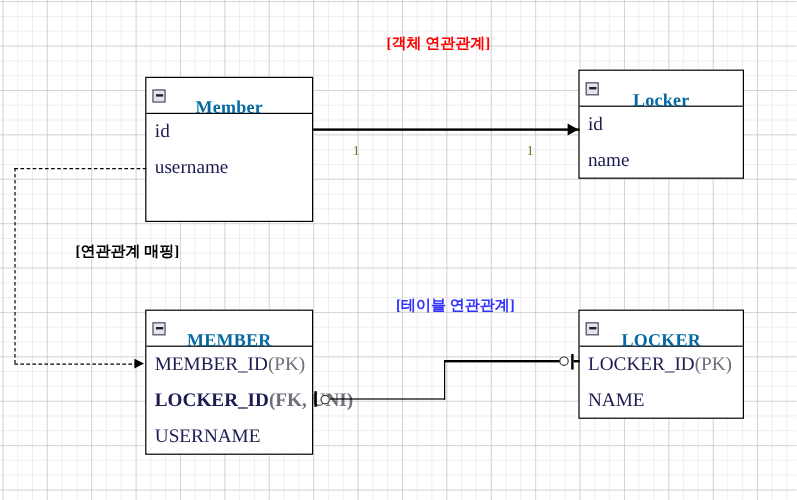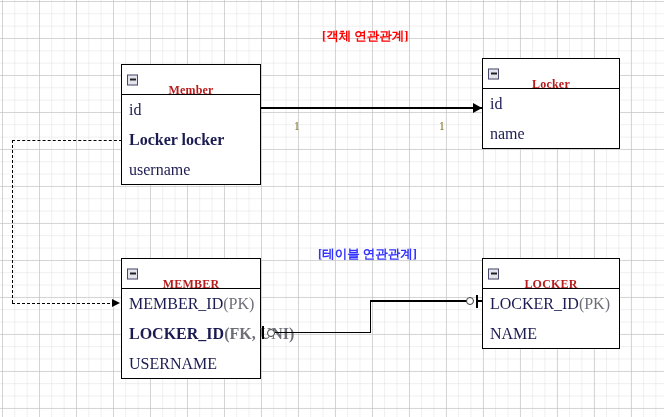--- a/index.html
+++ b/index.html
@@ -33,23 +33,23 @@
   .box-header {
     position: relative;
     box-sizing: border-box;
     height: 30px;
     border-bottom: 1.6px solid #000000;
     display: flex;
     align-items: center;
     justify-content: center;
   }
   .box-title {
-    font-size: 12px;
+    font-size: 15px;
     font-weight: bold;
-    color: #b91c1c;
+    color: #0369a1;
     letter-spacing: 0.2px;
     margin-top: 21px;
   }
   .collapse-icon {
     position: absolute;
     left: 5px;
     top: 50%;
     transform: translateY(-50%);
     width: 11px;
     height: 11px;
@@ -137,51 +137,51 @@
   }
 
   
   .label {
     position: absolute;
     white-space: nowrap;
     font-size: 12.5px;
     font-weight: bold;
   }
   .label-red   { color: #ff0000; }
-  .label-blue  { color: #3333ff; }
+  .label-blue  { color: #3333ff; margin-left: 12px; }
   .label-black { color: #000000; }
 
   .mult {
     position: absolute;
     font-size: 11.5px;
     color: #7a6a1e;
     font-weight: normal;
     white-space: nowrap;
   }
 </style>
 </head>
 <body>
 
 <div id="canvas">
 
   <div class="label label-red" style="left:322px; top:28px;">[객체 연관관계]</div>
 
+  <div class="label label-black" style="left:63px; top:201px;">[연관관계 매핑]</div>
 
   <div class="label label-blue" style="left:318px; top:246px;">[테이블 연관관계]</div>
 
   <div class="box" style="left:121px; top:64px; width:140px; height:121px;">
     <div class="box-header">
       <span class="collapse-icon">
           <i></i>
         </span>
       <span class="box-title">Member</span>
     </div>
     <div class="box-body">
       <div class="row class-row">id</div>
-      <div class="row class-row bold">Locker locker</div>
       <div class="row class-row">username</div>
     </div>
   </div>
 
   <div class="box" style="left:482px; top:58px; width:138px; height:91px;">
     <div class="box-header">
       <span class="collapse-icon">
           <i></i>
         </span>
       <span class="box-title">Locker</span>

